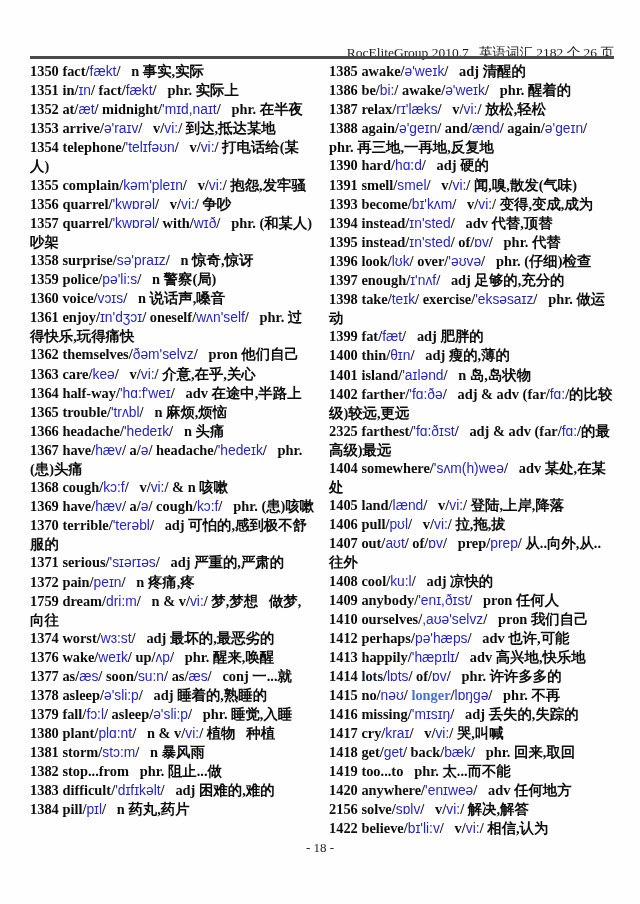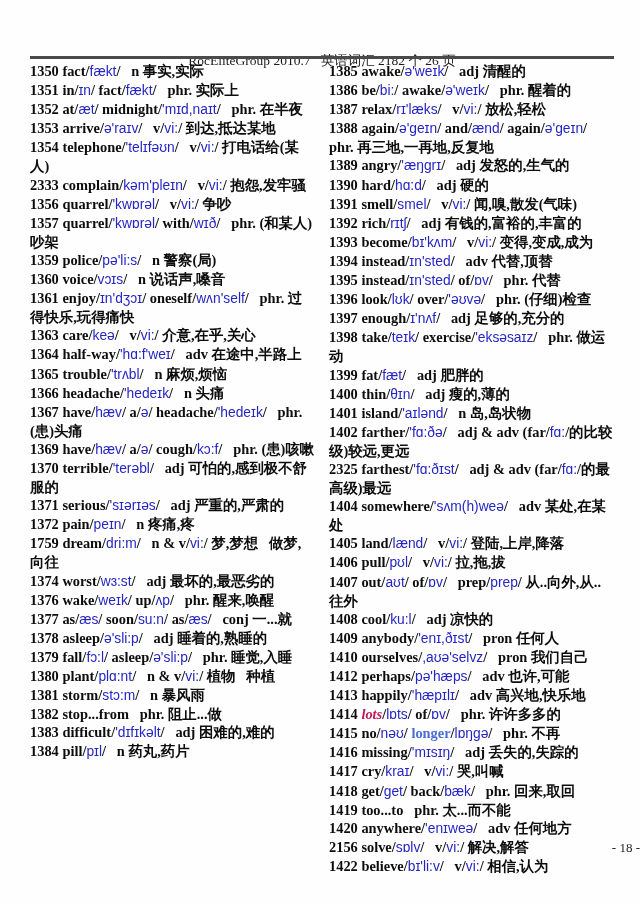--- a/index.html
+++ b/index.html
@@ -14,24 +14,24 @@
   }
   .page {
     position: relative;
     width: 640px;
     height: 904px;
     background: #fefefe;
     box-sizing: border-box;
   }
   .header {
     position: absolute;
-    top: 52px;
+    top: 44px;
     left: 30px;
     right: 26px;
-    text-align: center;
+    text-align: right;
     font-size: 13.5px;
     font-family: "Liberation Serif", "DejaVu Serif", serif;
     color: #1c1c1c;
     white-space: pre;
   }
   .header-rule {
     position: absolute;
     top: 56px;
     left: 30px;
     right: 26px;
@@ -59,56 +59,59 @@
     overflow-wrap: break-word;
     word-break: normal;
   }
   .seg-b { color: #0d0d0d; }
   .seg-p {
     color: #2525c4;
     font-family: "Liberation Sans", "DejaVu Sans", sans-serif;
     font-weight: normal;
     font-size: 13.8px;
   }
-  .seg-w { color: #be185d; font-style: italic; }
+  .seg-w { color: #0f172a; }
   .seg-l { color: #4a6fd4; margin-top: 36px; }
   .footer {
     position: absolute;
     top: 840px;
     left: 0;
     width: 100%;
-    text-align: right;
+    text-align: center;
     font-size: 13px;
     color: #1c1c1c;
   }
 </style>
 </head>
 <body>
 
 <div class="page">
   <div class="header">RocEliteGroup 2010.7   英语词汇 2182 个 26 页</div>
   <div class="header-rule"></div>
   <div class="columns">
     <div class="col">
         <p class="entry"><span class="seg-b">1350 fact/</span><span class="seg-p">fækt</span><span class="seg-b">/   n 事实,实际</span></p>
         <p class="entry"><span class="seg-b">1351 in/</span><span class="seg-p">ɪn</span><span class="seg-b">/ fact/</span><span class="seg-p">fækt</span><span class="seg-b">/   phr. 实际上</span></p>
         <p class="entry"><span class="seg-b">1352 at/</span><span class="seg-p">æt</span><span class="seg-b">/ midnight/</span><span class="seg-p">'mɪd,naɪt</span><span class="seg-b">/   phr. 在半夜</span></p>
         <p class="entry"><span class="seg-b">1353 arrive/</span><span class="seg-p">ə'raɪv</span><span class="seg-b">/   v/</span><span class="seg-p">vi:</span><span class="seg-b">/ 到达,抵达某地</span></p>
         <p class="entry"><span class="seg-b">1354 telephone/</span><span class="seg-p">'telɪfəʊn</span><span class="seg-b">/   v/</span><span class="seg-p">vi:</span><span class="seg-b">/ 打电话给(某人)</span></p>
-        <p class="entry"><span class="seg-b">2333 complain/</span><span class="seg-p">kəm'pleɪn</span><span class="seg-b">/   v/</span><span class="seg-p">vi:</span><span class="seg-b">/ 抱怨,发牢骚</span></p>
+        <p class="entry"><span class="seg-b">1355 complain/</span><span class="seg-p">kəm'pleɪn</span><span class="seg-b">/   v/</span><span class="seg-p">vi:</span><span class="seg-b">/ 抱怨,发牢骚</span></p>
         <p class="entry"><span class="seg-b">1356 quarrel/</span><span class="seg-p">'kwɒrəl</span><span class="seg-b">/   v/</span><span class="seg-p">vi:</span><span class="seg-b">/ 争吵</span></p>
         <p class="entry"><span class="seg-b">1357 quarrel/</span><span class="seg-p">'kwɒrəl</span><span class="seg-b">/ with/</span><span class="seg-p">wɪð</span><span class="seg-b">/   phr. (和某人)吵架</span></p>
+        <p class="entry"><span class="seg-b">1358 surprise/</span><span class="seg-p">sə'praɪz</span><span class="seg-b">/   n 惊奇,惊讶</span></p>
         <p class="entry"><span class="seg-b">1359 police/</span><span class="seg-p">pə'li:s</span><span class="seg-b">/   n 警察(局)</span></p>
         <p class="entry"><span class="seg-b">1360 voice/</span><span class="seg-p">vɔɪs</span><span class="seg-b">/   n 说话声,嗓音</span></p>
         <p class="entry"><span class="seg-b">1361 enjoy/</span><span class="seg-p">ɪn'dʒɔɪ</span><span class="seg-b">/ oneself/</span><span class="seg-p">wʌn'self</span><span class="seg-b">/   phr. 过得快乐,玩得痛快</span></p>
+        <p class="entry"><span class="seg-b">1362 themselves/</span><span class="seg-p">ðəm'selvz</span><span class="seg-b">/   pron 他们自己</span></p>
         <p class="entry"><span class="seg-b">1363 care/</span><span class="seg-p">keə</span><span class="seg-b">/   v/</span><span class="seg-p">vi:</span><span class="seg-b">/ 介意,在乎,关心</span></p>
         <p class="entry"><span class="seg-b">1364 half-way/</span><span class="seg-p">'hɑ:f'weɪ</span><span class="seg-b">/   adv 在途中,半路上</span></p>
         <p class="entry"><span class="seg-b">1365 trouble/</span><span class="seg-p">'trʌbl</span><span class="seg-b">/   n 麻烦,烦恼</span></p>
         <p class="entry"><span class="seg-b">1366 headache/</span><span class="seg-p">'hedeɪk</span><span class="seg-b">/   n 头痛</span></p>
         <p class="entry"><span class="seg-b">1367 have/</span><span class="seg-p">hæv</span><span class="seg-b">/ a/</span><span class="seg-p">ə</span><span class="seg-b">/ headache/</span><span class="seg-p">'hedeɪk</span><span class="seg-b">/   phr. (患)头痛</span></p>
+        <p class="entry"><span class="seg-b">1368 cough/</span><span class="seg-p">kɔ:f</span><span class="seg-b">/   v/</span><span class="seg-p">vi:</span><span class="seg-b">/ &amp; n 咳嗽</span></p>
         <p class="entry"><span class="seg-b">1369 have/</span><span class="seg-p">hæv</span><span class="seg-b">/ a/</span><span class="seg-p">ə</span><span class="seg-b">/ cough/</span><span class="seg-p">kɔ:f</span><span class="seg-b">/   phr. (患)咳嗽</span></p>
         <p class="entry"><span class="seg-b">1370 terrible/</span><span class="seg-p">'terəbl</span><span class="seg-b">/   adj 可怕的,感到极不舒服的</span></p>
         <p class="entry"><span class="seg-b">1371 serious/</span><span class="seg-p">'sɪərɪəs</span><span class="seg-b">/   adj 严重的,严肃的</span></p>
         <p class="entry"><span class="seg-b">1372 pain/</span><span class="seg-p">peɪn</span><span class="seg-b">/   n 疼痛,疼</span></p>
         <p class="entry"><span class="seg-b">1759 dream/</span><span class="seg-p">dri:m</span><span class="seg-b">/   n &amp; v/</span><span class="seg-p">vi:</span><span class="seg-b">/ 梦,梦想   做梦,向往</span></p>
         <p class="entry"><span class="seg-b">1374 worst/</span><span class="seg-p">wɜ:st</span><span class="seg-b">/   adj 最坏的,最恶劣的</span></p>
         <p class="entry"><span class="seg-b">1376 wake/</span><span class="seg-p">weɪk</span><span class="seg-b">/ up/</span><span class="seg-p">ʌp</span><span class="seg-b">/   phr. 醒来,唤醒</span></p>
         <p class="entry"><span class="seg-b">1377 as/</span><span class="seg-p">æs</span><span class="seg-b">/ soon/</span><span class="seg-p">su:n</span><span class="seg-b">/ as/</span><span class="seg-p">æs</span><span class="seg-b">/   conj 一...就</span></p>
         <p class="entry"><span class="seg-b">1378 asleep/</span><span class="seg-p">ə'sli:p</span><span class="seg-b">/   adj 睡着的,熟睡的</span></p>
         <p class="entry"><span class="seg-b">1379 fall/</span><span class="seg-p">fɔ:l</span><span class="seg-b">/ asleep/</span><span class="seg-p">ə'sli:p</span><span class="seg-b">/   phr. 睡觉,入睡</span></p>
@@ -116,24 +119,22 @@
         <p class="entry"><span class="seg-b">1381 storm/</span><span class="seg-p">stɔ:m</span><span class="seg-b">/   n 暴风雨</span></p>
         <p class="entry"><span class="seg-b">1382 stop...from   phr. 阻止...做</span></p>
         <p class="entry"><span class="seg-b">1383 difficult/</span><span class="seg-p">'dɪfɪkəlt</span><span class="seg-b">/   adj 困难的,难的</span></p>
         <p class="entry"><span class="seg-b">1384 pill/</span><span class="seg-p">pɪl</span><span class="seg-b">/   n 药丸,药片</span></p>
       </div>
     <div class="col">
         <p class="entry"><span class="seg-b">1385 awake/</span><span class="seg-p">ə'weɪk</span><span class="seg-b">/   adj 清醒的</span></p>
         <p class="entry"><span class="seg-b">1386 be/</span><span class="seg-p">bi:</span><span class="seg-b">/ awake/</span><span class="seg-p">ə'weɪk</span><span class="seg-b">/   phr. 醒着的</span></p>
         <p class="entry"><span class="seg-b">1387 relax/</span><span class="seg-p">rɪ'læks</span><span class="seg-b">/   v/</span><span class="seg-p">vi:</span><span class="seg-b">/ 放松,轻松</span></p>
         <p class="entry"><span class="seg-b">1388 again/</span><span class="seg-p">ə'geɪn</span><span class="seg-b">/ and/</span><span class="seg-p">ænd</span><span class="seg-b">/ again/</span><span class="seg-p">ə'geɪn</span><span class="seg-b">/ phr. 再三地,一再地,反复地</span></p>
-        <p class="entry"><span class="seg-b">1389 angry/</span><span class="seg-p">'æŋgrɪ</span><span class="seg-b">/   adj 发怒的,生气的</span></p>
         <p class="entry"><span class="seg-b">1390 hard/</span><span class="seg-p">hɑ:d</span><span class="seg-b">/   adj 硬的</span></p>
         <p class="entry"><span class="seg-b">1391 smell/</span><span class="seg-p">smel</span><span class="seg-b">/   v/</span><span class="seg-p">vi:</span><span class="seg-b">/ 闻,嗅,散发(气味)</span></p>
-        <p class="entry"><span class="seg-b">1392 rich/</span><span class="seg-p">rɪtʃ</span><span class="seg-b">/   adj 有钱的,富裕的,丰富的</span></p>
         <p class="entry"><span class="seg-b">1393 become/</span><span class="seg-p">bɪ'kʌm</span><span class="seg-b">/   v/</span><span class="seg-p">vi:</span><span class="seg-b">/ 变得,变成,成为</span></p>
         <p class="entry"><span class="seg-b">1394 instead/</span><span class="seg-p">ɪn'sted</span><span class="seg-b">/   adv 代替,顶替</span></p>
         <p class="entry"><span class="seg-b">1395 instead/</span><span class="seg-p">ɪn'sted</span><span class="seg-b">/ of/</span><span class="seg-p">ɒv</span><span class="seg-b">/   phr. 代替</span></p>
         <p class="entry"><span class="seg-b">1396 look/</span><span class="seg-p">lʊk</span><span class="seg-b">/ over/</span><span class="seg-p">'əʊvə</span><span class="seg-b">/   phr. (仔细)检查</span></p>
         <p class="entry"><span class="seg-b">1397 enough/</span><span class="seg-p">ɪ'nʌf</span><span class="seg-b">/   adj 足够的,充分的</span></p>
         <p class="entry"><span class="seg-b">1398 take/</span><span class="seg-p">teɪk</span><span class="seg-b">/ exercise/</span><span class="seg-p">'eksəsaɪz</span><span class="seg-b">/   phr. 做运动</span></p>
         <p class="entry"><span class="seg-b">1399 fat/</span><span class="seg-p">fæt</span><span class="seg-b">/   adj 肥胖的</span></p>
         <p class="entry"><span class="seg-b">1400 thin/</span><span class="seg-p">θɪn</span><span class="seg-b">/   adj 瘦的,薄的</span></p>
         <p class="entry"><span class="seg-b">1401 island/</span><span class="seg-p">'aɪlənd</span><span class="seg-b">/   n 岛,岛状物</span></p>
         <p class="entry"><span class="seg-b">1402 farther/</span><span class="seg-p">'fɑ:ðə</span><span class="seg-b">/   adj &amp; adv (far/</span><span class="seg-p">fɑ:</span><span class="seg-b">/的比较级)较远,更远</span></p>

